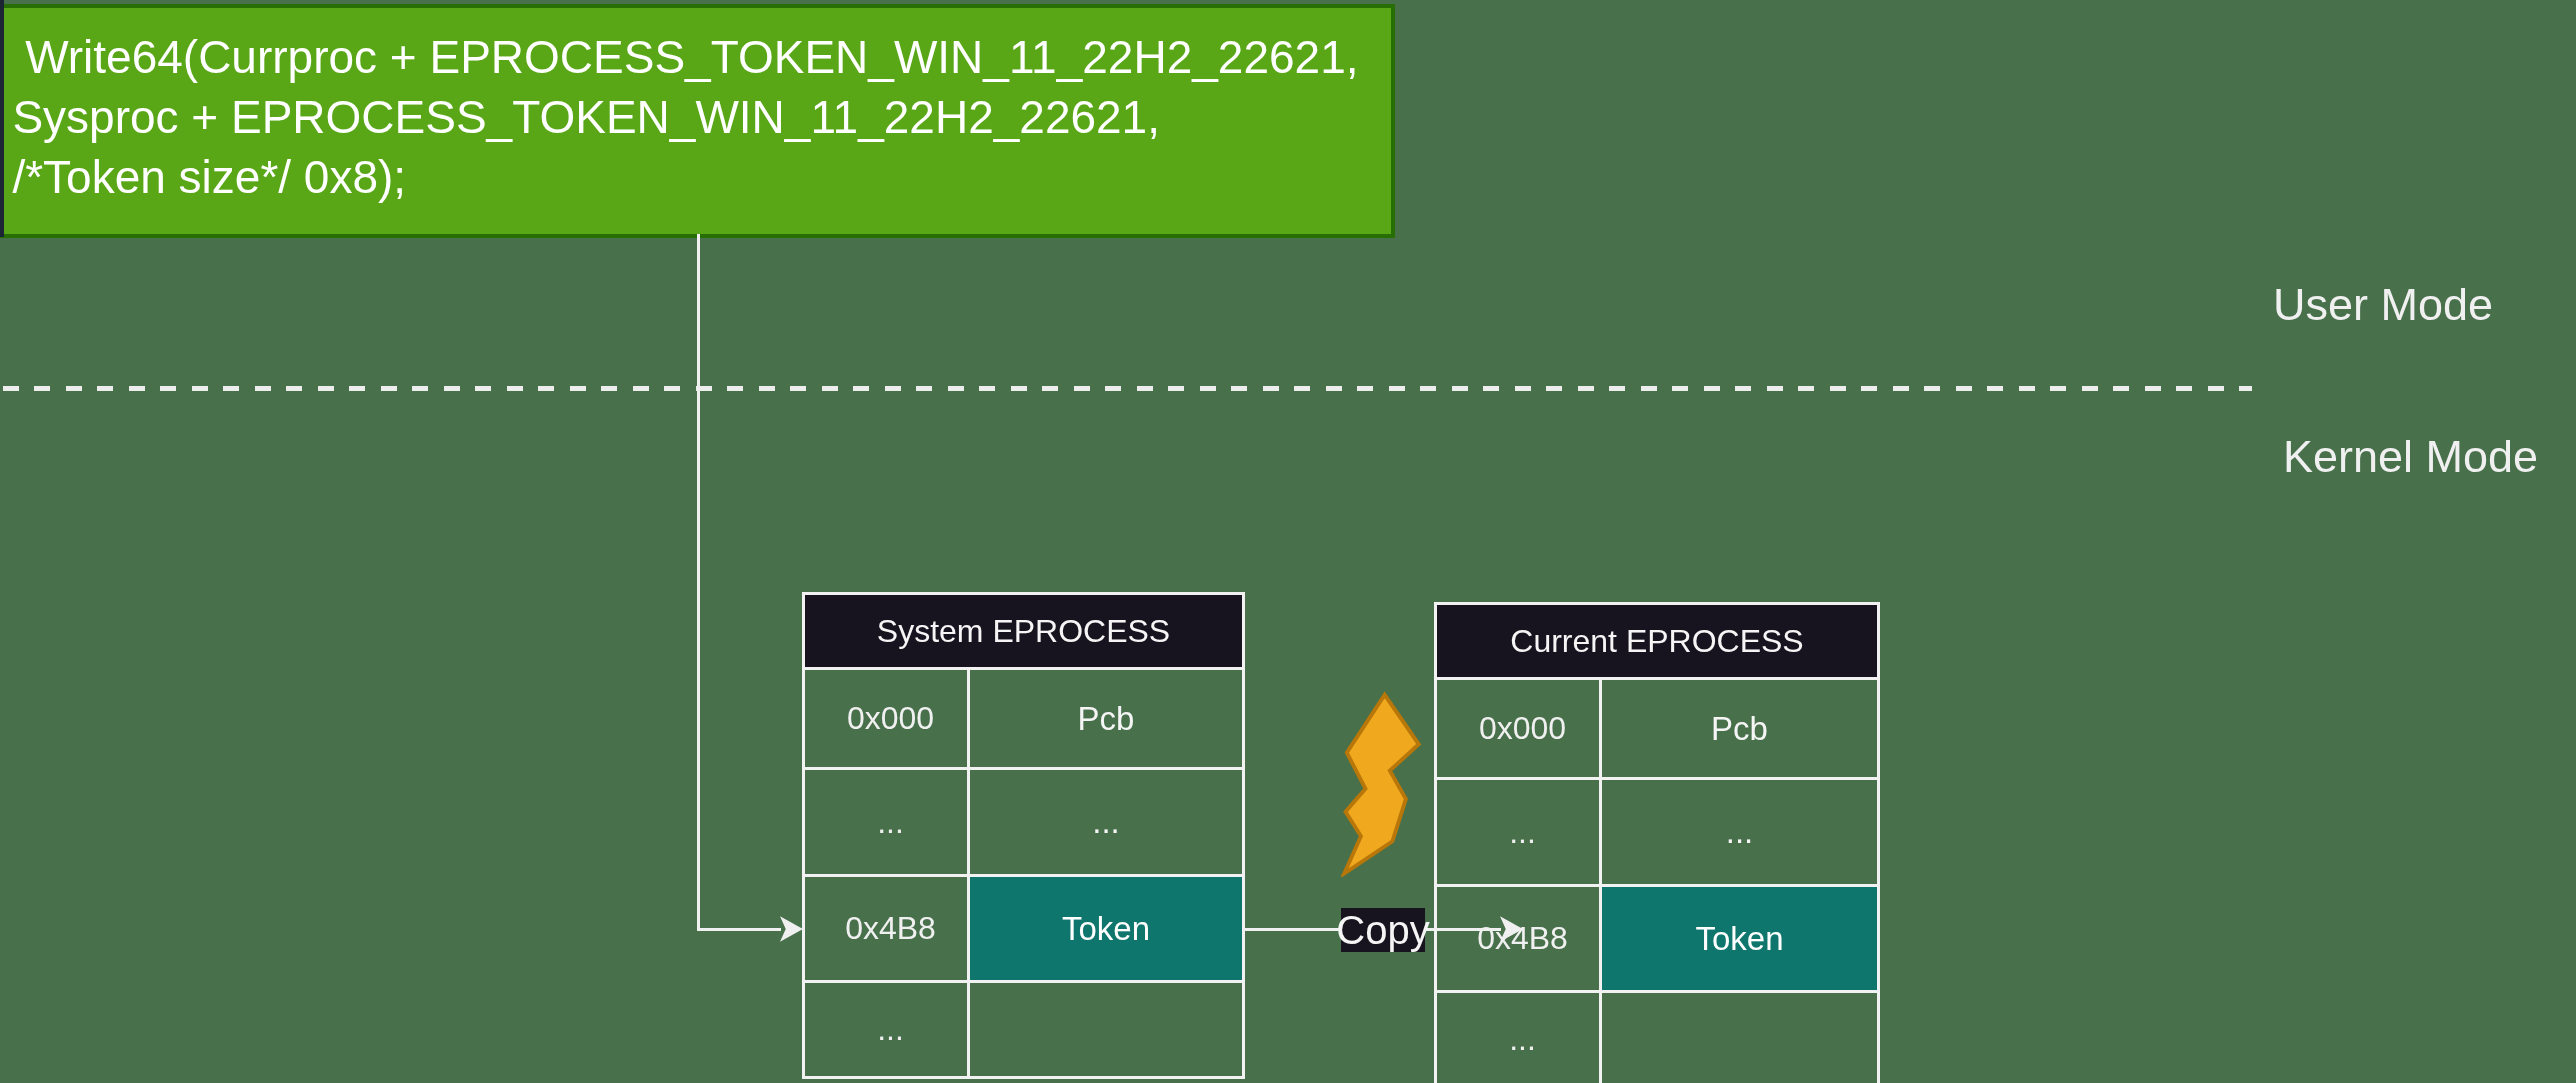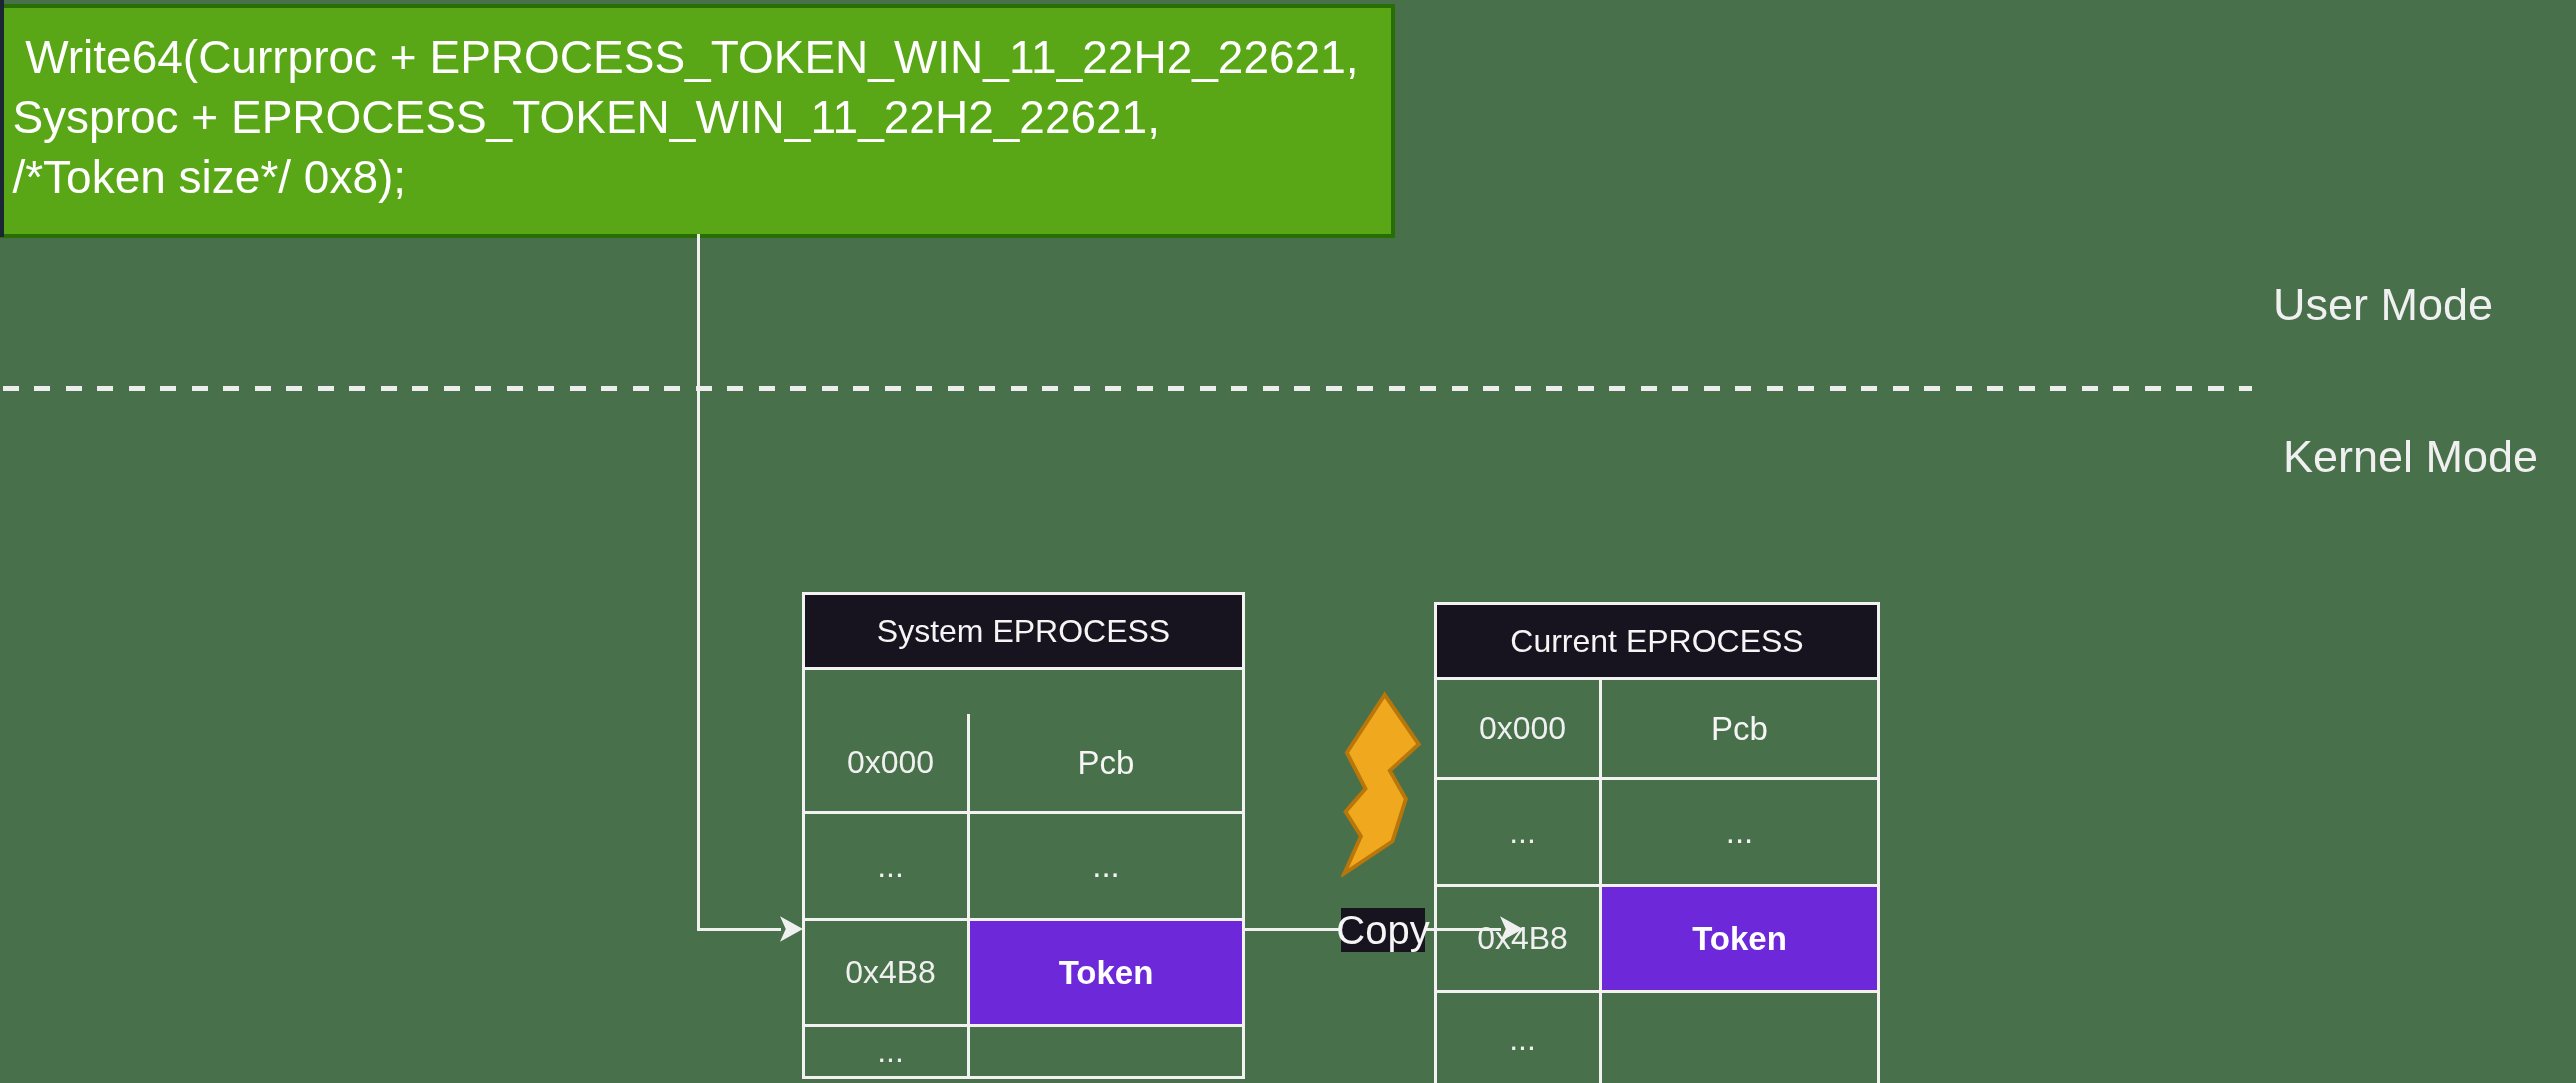--- a/index.html
+++ b/index.html
@@ -27,33 +27,33 @@
   .hline-write{left:697px;top:928px;width:84px;height:2.6px;}
   .hline-copy-left{left:1242px;top:928px;width:100px;height:2.6px;}
   .hline-copy-right{left:1425px;top:928px;width:76px;height:2.6px;}
   .arrowhead{position:absolute;width:23px;height:26px;z-index:4;}
   .arrowhead-system{left:780px;top:916px;}
   .arrowhead-current{left:1500px;top:916px;}
 
   
   .eprocess-table{position:absolute;top:592px;height:487px;box-sizing:border-box;
     border:3.2px solid #f2f2f2;display:flex;flex-direction:column;z-index:3;}
-  .table-system{left:802px;width:443px;gap:44px;}
+  .table-system{left:802px;width:443px;}
   .table-current{left:1434px;width:446px;margin-top:10px;}
   .tbl-header{height:72px;flex:0 0 72px;background:#17141f;border-bottom:3.2px solid #f2f2f2;
     display:flex;align-items:center;justify-content:center;color:#f5f5f5;font-size:32px;}
   .tbl-body{display:flex;flex-direction:column;flex:1;min-height:0;}
   .tbl-row{display:flex;flex:0 0 97px;border-bottom:3.2px solid #f2f2f2;}
   .tbl-row:nth-child(2){flex:0 0 104px;}
   .tbl-row:nth-child(3){flex:0 0 103px;}
   .tbl-row:last-child{border-bottom:none;flex:1 1 auto;}
   .cell-offset{width:153px;flex:0 0 153px;border-right:3.2px solid #f2f2f2;
     display:flex;align-items:center;justify-content:center;color:#f0f0f0;font-size:32px;padding-left:9px;}
   .cell-value{flex:1;display:flex;align-items:center;justify-content:center;color:#f5f5f5;font-size:33px;}
-  .cell-value.highlight{background:#6d28d9;color:#ffffff;font-weight:bold;}
+  .cell-value.highlight{background:#0f766e;color:#ffffff;}
 
   
   .copy-badge{position:absolute;left:1341px;top:908px;width:84px;height:44px;background:#17141f;
     display:flex;align-items:center;justify-content:center;color:#f5f5f5;font-size:40px;z-index:5;}
 
   
   .bolt{position:absolute;left:1341px;top:690px;width:81px;height:187px;z-index:4;}
 </style>
 </head>
 <body>

